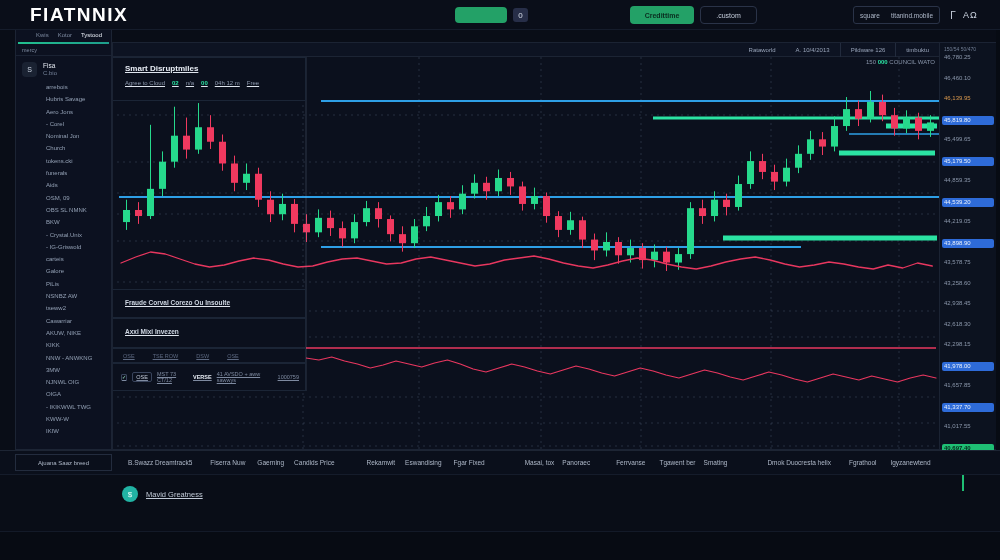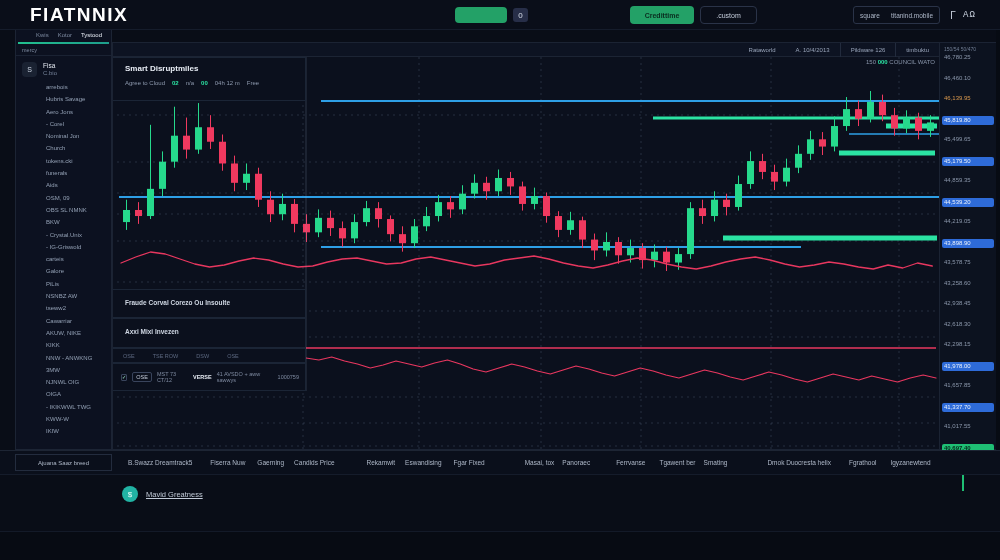--- a/index.html
+++ b/index.html
@@ -20,21 +20,21 @@
                  color:#0a2d1f; font-weight:700; }
   #btn-custom  { left:700px; top:6px; width:57px; height:18px; background:transparent;
                  border:1px solid #2a3348; color:#c6cedd; }
   #pair-box { left:853px; top:6px; width:87px; height:18px; border:1px solid #2a3348;
               border-radius:3px; color:#aeb8c9; font-size:6.5px;
               display:flex; align-items:center; justify-content:space-between;
               padding:0 6px; position:absolute; }
   #icon-layout { left:946px; top:7px; width:14px; height:16px; color:#cbd3e0;
                  font-size:10px; display:flex; align-items:center; justify-content:center; position:absolute; }
   #icon-lang { left:963px; top:7px; width:26px; height:16px; color:#cbd3e0;
-               font-size:9px; letter-spacing:1px; display:flex; align-items:center; position:absolute;font-family:Liberation Mono, monospace; }
+               font-size:9px; letter-spacing:1px; display:flex; align-items:center; position:absolute; }
 
   
   #sidebar { position:absolute; left:15px; top:30px; width:97px; height:420px;
              background:#0c1120; border:1px solid #1c2434; border-top:none; overflow:hidden; }
   #side-tabs { position:relative; height:12px; display:flex; gap:9px; padding:2px 0 0 20px; }
   .side-tab { font-size:6px; color:#7d8aa0; cursor:pointer; }
   .side-tab.active { color:#e8edf5; }
   #tab-underline { position:absolute; left:2px; right:2px; top:12px; height:2px;
                    background:linear-gradient(90deg,#22c08f,#1e9e8c); }
   #side-filter { height:12px; border-bottom:1px solid #1a2233; font-size:5.5px;
@@ -57,21 +57,21 @@
                    display:flex; justify-content:flex-end; align-items:center; }
   .tb-item { font-size:6px; color:#97a3b8; padding:0 10px; height:14px;
              display:flex; align-items:center; cursor:pointer; }
   .tb-item.boxed { border-left:1px solid #222b3d; }
   #chart-info { position:absolute; right:4px; top:16px; font-size:6px; color:#8a96ab; }
   #chart-info .grn { color:#2be3a3; font-weight:700; }
 
   #price-chart { position:absolute; left:0; top:0; width:828px; height:408px; }
 
   
-  .ovl { position:absolute; background:#0b101d; border:1px solid #1b2536; border-left:none; }
+  .ovl { position:absolute; background:#0b101d; border:1px solid #1b2536; border-left:none;text-decoration:underline; }
   #strategy-box { left:0px; top:14px; width:193px; height:44px; }
   #strategy-title { font-size:8px; font-weight:700; color:#e8edf5; padding:6px 0 0 12px; }
   #strategy-row { display:flex; gap:7px; font-size:6px; color:#8d99ae; padding:7px 0 0 12px; align-items:center; }
   #strategy-row .g { color:#2be3a3; font-weight:700; }
   #panel1 { left:0px; top:246px; width:193px; height:29px; }
   #panel2 { left:0px; top:275px; width:193px; height:30px; }
   .panel-label { font-size:6.5px; font-weight:700; color:#cfd7e3; padding:9px 0 0 12px; white-space:nowrap; }
   #table-head { left:0px; top:305px; width:193px; height:15px; display:flex; gap:18px;
                 align-items:center; padding-left:10px; font-size:5.5px; color:#5c6880; }
   #table-row { left:0px; top:320px; width:193px; height:28px; display:flex; gap:5px;

